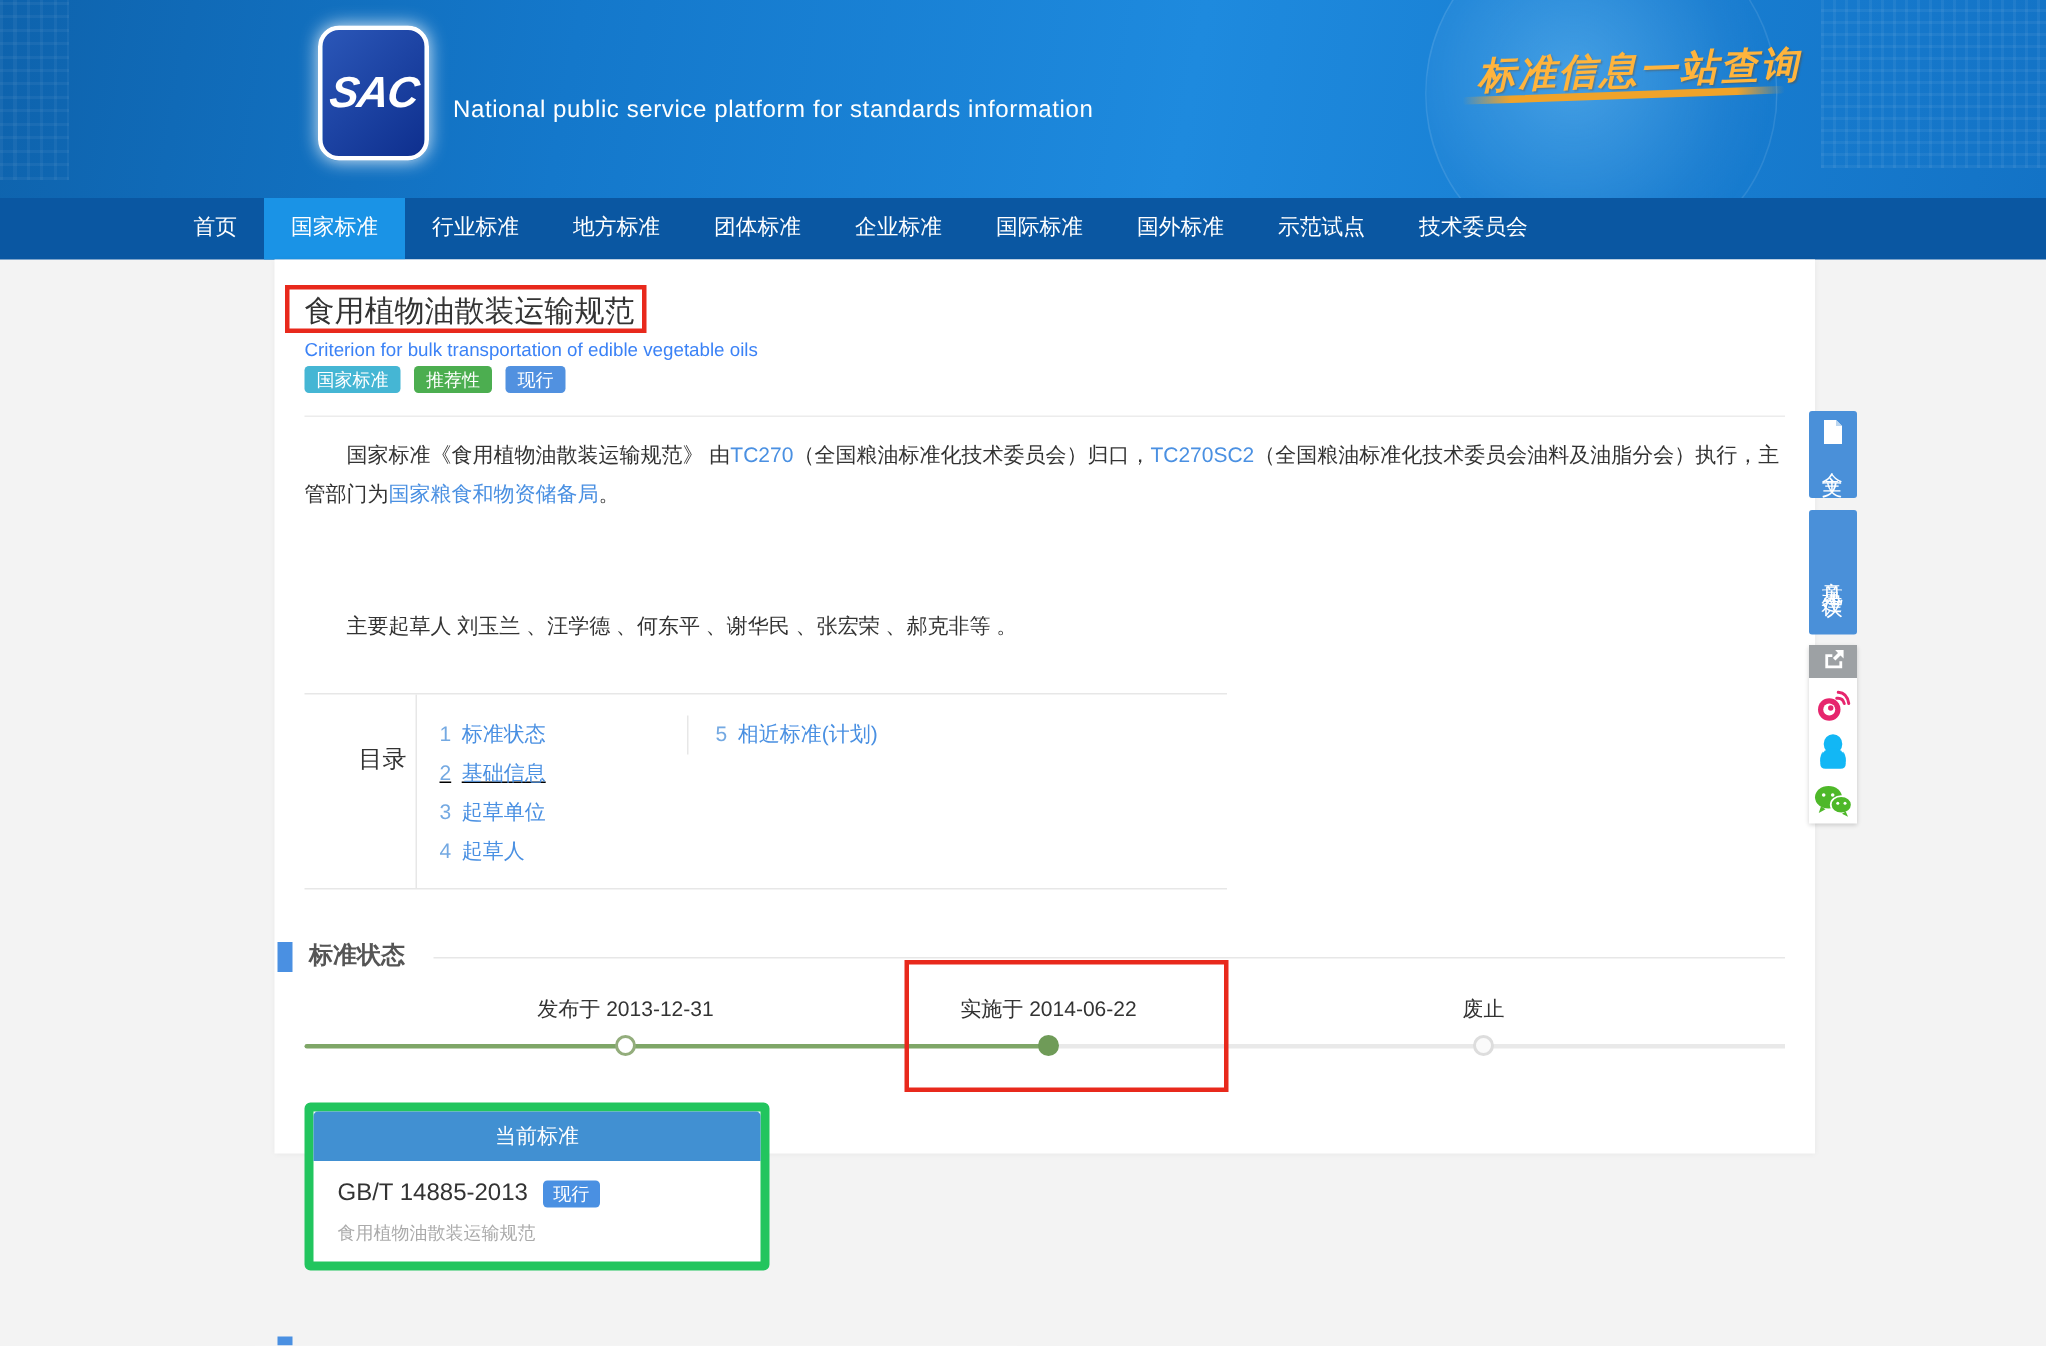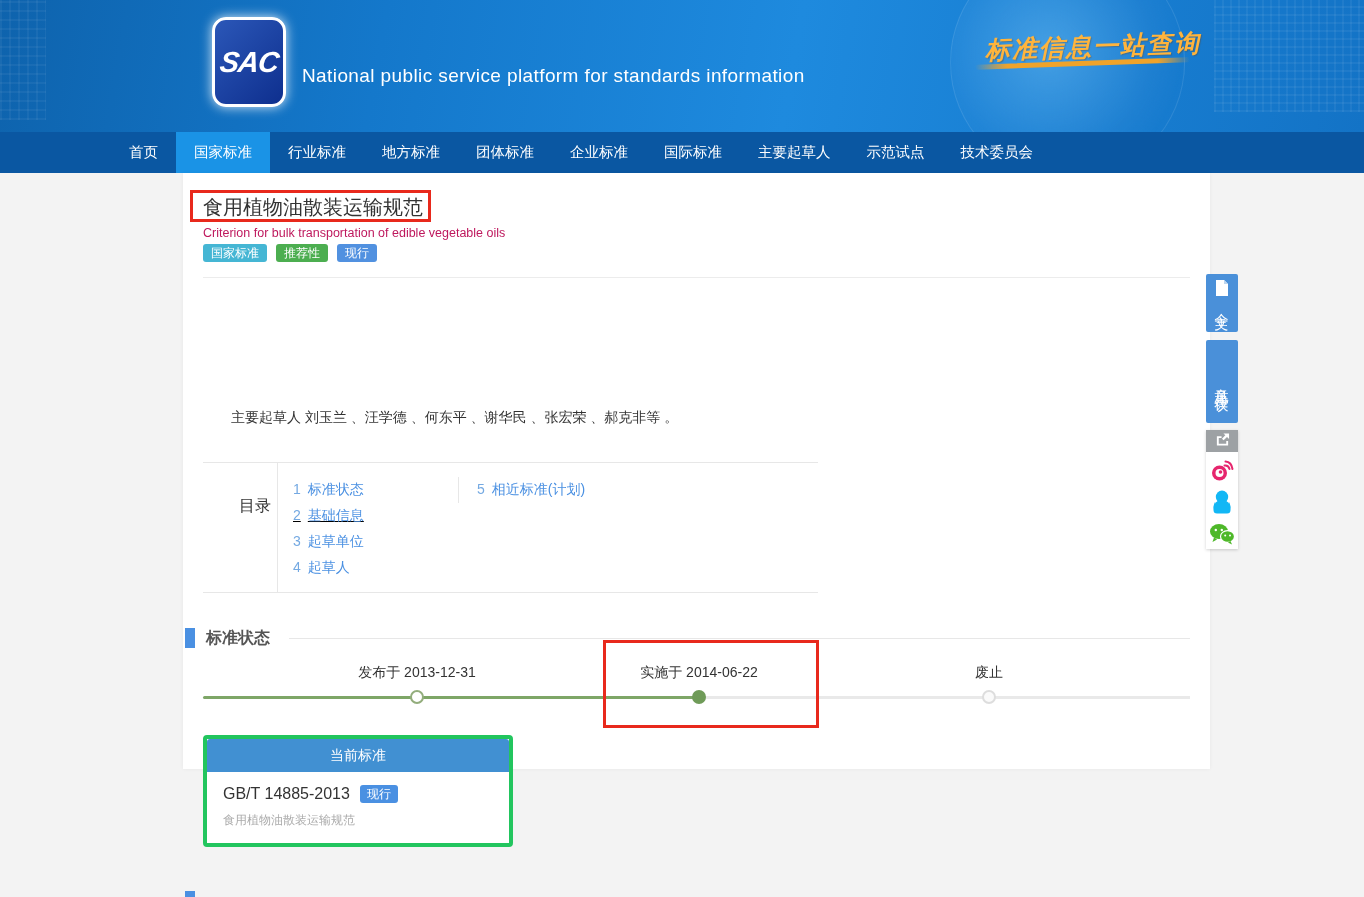--- a/index.html
+++ b/index.html
@@ -17,40 +17,40 @@
                      repeating-linear-gradient(90deg, rgba(255,255,255,.12) 0 2px, transparent 2px 8px); }
   .h-pattern-l { position:absolute; left:0; top:0; width:46px; height:120px; opacity:.35;
     background-image:repeating-linear-gradient(0deg, rgba(255,255,255,.14) 0 2px, transparent 2px 9px),
                      repeating-linear-gradient(90deg, rgba(255,255,255,.14) 0 2px, transparent 2px 9px); }
   .logo { position:absolute; left:212px; top:17px; width:74px; height:90px; border-radius:14px;
     background:linear-gradient(135deg,#2b57b8,#0e2f8e); border:3px solid #fff;
     box-shadow:0 0 12px rgba(255,255,255,.85); display:flex; align-items:center; justify-content:center; }
   .logo span { color:#fff; font-size:29px; font-weight:bold; font-style:italic; transform:skewX(-8deg); letter-spacing:-1px; }
   .h-title { position:absolute; left:300px; top:24px; font-size:31px; font-weight:bold; color:#fff;
     letter-spacing:5px; text-shadow:0 1px 3px rgba(0,40,90,.35); white-space:nowrap; }
-  .h-sub { position:absolute; left:302px; top:65px; font-size:19px; color:#fff; letter-spacing:.4px; white-space:nowrap; }
+  .h-sub { position:absolute; left:302px; top:65px; font-size:16px; color:#fff; letter-spacing:.4px; white-space:nowrap; }
   .slogan { position:absolute; left:985px; top:30px; font-size:25px; color:#ffb43c; font-weight:bold;
     font-style:italic; letter-spacing:2px; transform:rotate(-2deg); white-space:nowrap;
     text-shadow:1px 1px 1px rgba(120,60,0,.3); }
   .slogan-line { position:absolute; left:975px; top:61px; width:215px; height:5px; border-radius:3px;
     background:linear-gradient(90deg, rgba(240,163,42,0), #f0a32a 15%, #f0a32a 85%, rgba(240,163,42,0));
     transform:rotate(-2deg); }
 
   
   .nav { position:absolute; left:0; top:132px; width:1364px; height:41px; background:#0a57a2;
     display:flex; padding-left:111px; }
   .nav a { display:block; line-height:41px; padding:0 18px; color:#fff; font-size:14.5px;
     text-decoration:none; cursor:pointer; white-space:nowrap; }
   .nav a.active { background:#1a93e6; }
 
   
   .content { position:absolute; left:183px; top:173px; width:1027px; height:596px; background:#fff;
     box-shadow:0 0 4px rgba(0,0,0,.05); }
   .std-title { position:absolute; left:20px; top:21px; font-size:20px; color:#333; }
-  .std-sub { position:absolute; left:20px; top:53px; font-size:12.5px; color:#be185d; }
+  .std-sub { position:absolute; left:20px; top:53px; font-size:12.5px; color:#3b82f6; }
   .tags { position:absolute; left:20px; top:71px; display:flex; gap:9px; }
   .tag { color:#fff; font-size:12px; line-height:18px; padding:0 8px; border-radius:3px; }
   .tag-type { background:#45b6d4; }
   .tag-nature { background:#4cae50; }
   .tag-status { background:#5191e0; }
   .divider1 { position:absolute; left:20px; top:104px; width:987px; height:1px; background:#ececec; }
   .para { position:absolute; left:20px; width:992px; font-size:14px; color:#333; line-height:26px; text-indent:2em; }
   .p1 { top:117px; } .p2 { top:174px; } .p3 { top:231px; }
   .lnk { color:#4a90e2; text-decoration:none; cursor:pointer; }
 
@@ -81,21 +81,21 @@
   .tl-label { position:absolute; top:491px; width:220px; text-align:center; font-size:14px; color:#333; }
   .lb-pub { left:124px; } .lb-imp { left:406px; } .lb-abo { left:696px; }
 
   
   .annotation { position:absolute; border:3px solid #e8291c; z-index:6; pointer-events:none; }
   .anno-title { left:7px; top:17px; width:241px; height:32px; }
   .anno-imp { left:420px; top:467px; width:216px; height:88px; }
 
   
   .card { position:absolute; left:20px; top:562px; width:310px; height:112px; background:#fff;
-    border:4px solid #22c55e; border-radius:4px; cursor:pointer; }
+    border:6px solid #22c55e; border-radius:4px; cursor:pointer; }
   .card-header { height:33px; background:#4190d2; color:#fff; font-size:14px;
     display:flex; align-items:center; justify-content:center; border-radius:3px 3px 0 0; }
   .card-body { padding:13px 16px 0 16px; }
   .card-row { display:flex; align-items:center; }
   .card-code { font-size:16px; color:#333; }
   .card-badge { margin-left:10px; background:#4a90e2; color:#fff; font-size:12px; line-height:18px;
     padding:0 7px; border-radius:3px; }
   .card-name { margin-top:9px; font-size:12px; color:#ababab; }
 
   .next-bar { position:absolute; left:2px; top:718px; width:10px; height:6px; background:#4a90e2; }
@@ -130,39 +130,40 @@
   </div>
 
   <div class="nav">
     <a>首页</a>
     <a class="active">国家标准</a>
     <a>行业标准</a>
     <a>地方标准</a>
     <a>团体标准</a>
     <a>企业标准</a>
     <a>国际标准</a>
-    <a>主要起草人</a>
+    <a>国外标准</a>
     <a>示范试点</a>
     <a>技术委员会</a>
   </div>
 
   <div class="content">
 
     <div class="std-title">食用植物油散装运输规范</div>
     <div class="annotation anno-title"></div>
     <div class="std-sub">Criterion for bulk transportation of edible vegetable oils</div>
 
     <div class="tags">
       <span class="tag tag-type">国家标准</span>
       <span class="tag tag-nature">推荐性</span>
       <span class="tag tag-status">现行</span>
     </div>
 
     <div class="divider1"></div>
 
+    <p class="para p1"><span>国家标准《食用植物油散装运输规范》 由</span><a class="lnk">TC270</a><span>（全国粮油标准化技术委员会）归口，</span><a class="lnk">TC270SC2</a><span>（全国粮油标准化技术委员会油料及油脂分会）执行，主管部门为</span><a class="lnk">国家粮食和物资储备局</a><span>。</span></p>
 
     <p class="para p3">主要起草人 刘玉兰 、汪学德 、何东平 、谢华民 、张宏荣 、郝克非等 。</p>
 
     <div class="toc">
       <span class="toc-label">目录</span>
       <div class="toc-vline"></div>
       <div class="toc-vline2"></div>
       <a class="toc-item ti-1"><span class="n">1</span><span class="t">标准状态</span></a>
       <a class="toc-item ti-2"><span class="n">2</span><span class="t">基础信息</span></a>
       <a class="toc-item ti-3"><span class="n">3</span><span class="t">起草单位</span></a>

